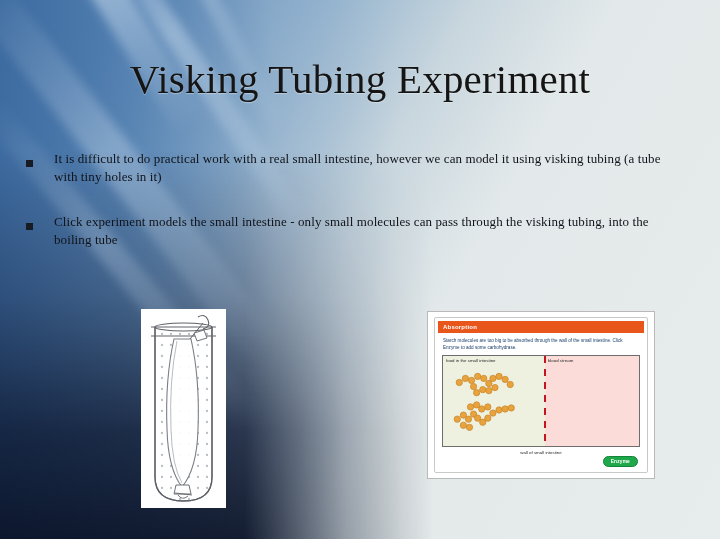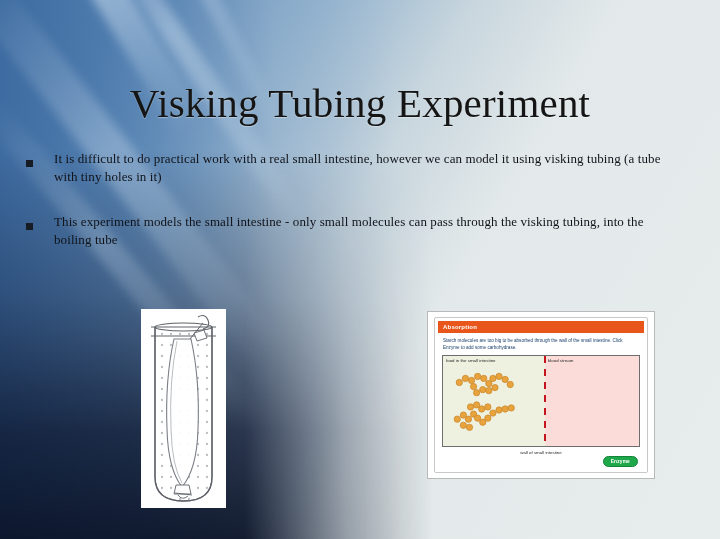--- a/index.html
+++ b/index.html
@@ -69,21 +69,20 @@
     left: 0; right: 0;
     top: 58px;
     text-align: center;
     font-family: "Liberation Serif", serif;
     font-size: 41px;
     font-weight: normal;
     color: #151515;
     letter-spacing: 0.2px;
     line-height: 1.05;
     text-shadow: 0 1px 1px rgba(255,255,255,0.35);
-    margin-top: 24px;
   }
 
   
   .bullet-list {
     position: absolute;
     left: 26px;
     right: 38px;
     top: 150px;
   }
   .bullet-row {
@@ -238,21 +237,21 @@
 
   <div id="title">Visking Tubing Experiment</div>
 
   <div class="bullet-list">
     <div class="bullet-row">
       <span class="bullet-mark"></span>
       <span class="bullet-text">It is difficult to do practical work with a real small intestine, however we can model it using visking tubing (a tube with tiny holes in it)</span>
     </div>
     <div class="bullet-row">
       <span class="bullet-mark"></span>
-      <span class="bullet-text">This experiment models the small intestine - only small molecules can pass through the visking tubing, into the boiling tube</span>
+      <span class="bullet-text">Click experiment models the small intestine - only small molecules can pass through the visking tubing, into the boiling tube</span>
     </div>
   </div>
 
   <div id="apparatus">
     <svg width="85" height="199" viewBox="0 0 85 199">
       <defs>
         <pattern id="dots" x="0" y="0" width="9" height="11" patternUnits="userSpaceOnUse">
           <circle cx="3" cy="3" r="1.15" fill="#b9bcc2"></circle>
         </pattern>
       </defs>

